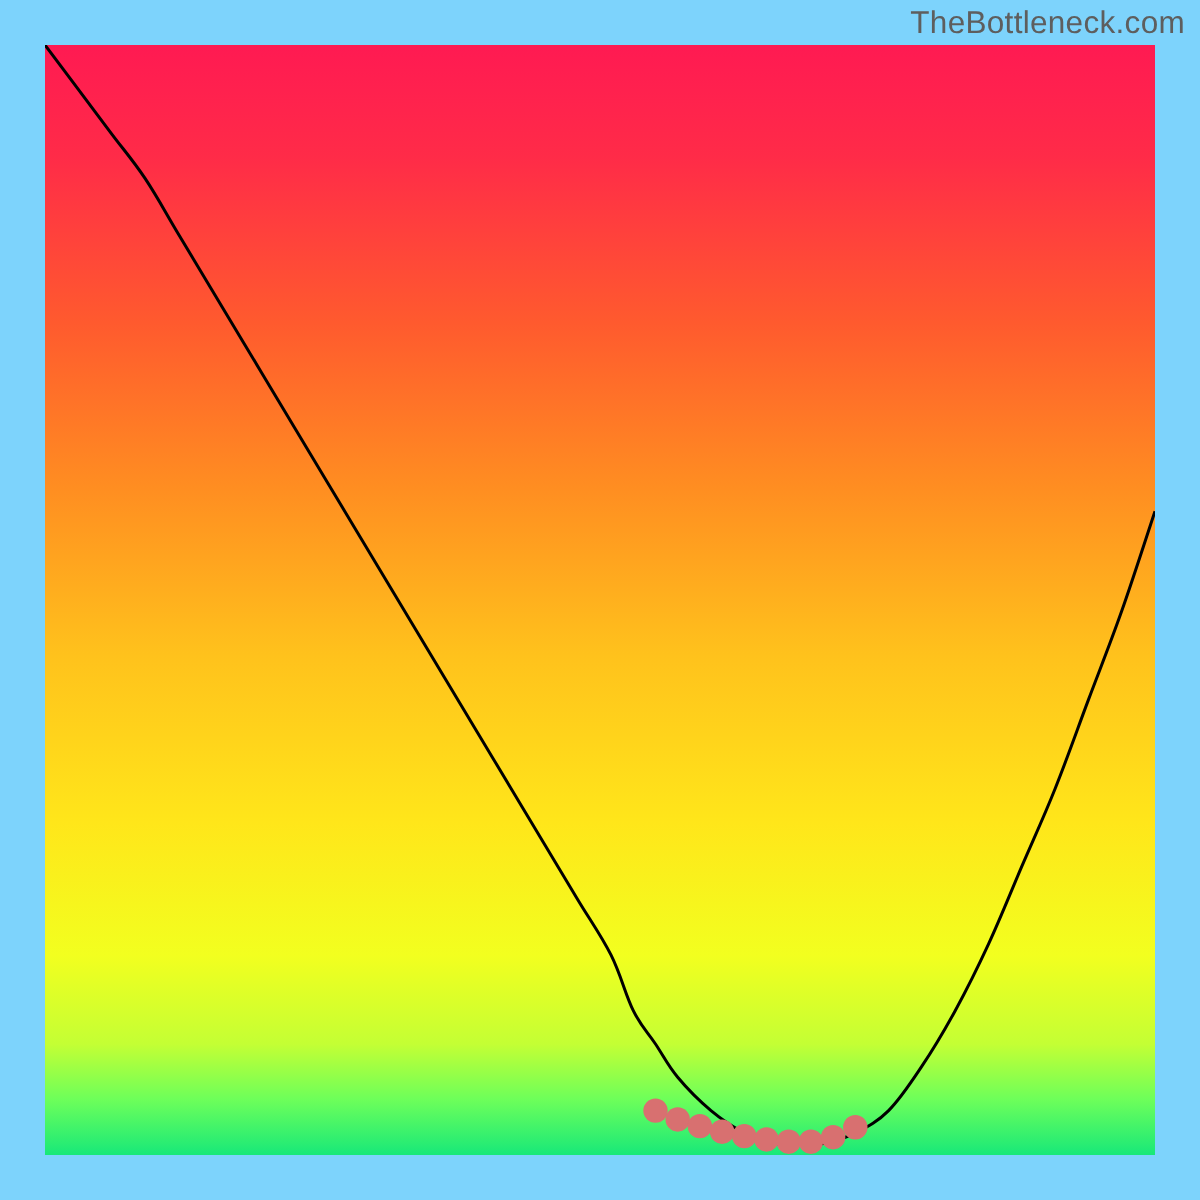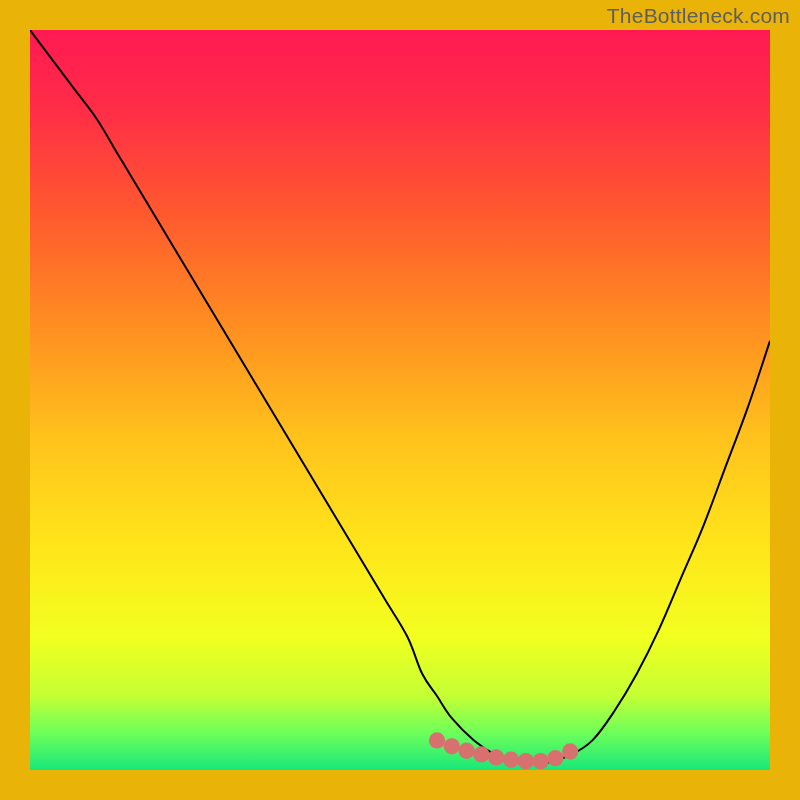--- a/index.html
+++ b/index.html
@@ -8,21 +8,21 @@
     width: 800px;
     height: 800px;
     background: #000;
     overflow: hidden;
     font-family: Arial, Helvetica, sans-serif;
   }
   .stage {
     position: relative;
     width: 800px;
     height: 800px;
-    background: #eab308;
+    background: #7dd3fc;
   }
   .plot {
     position: absolute;
     left: 30px;
     top: 30px;
     width: 740px;
     height: 740px;
   }
   .gradient {
     position: absolute;

